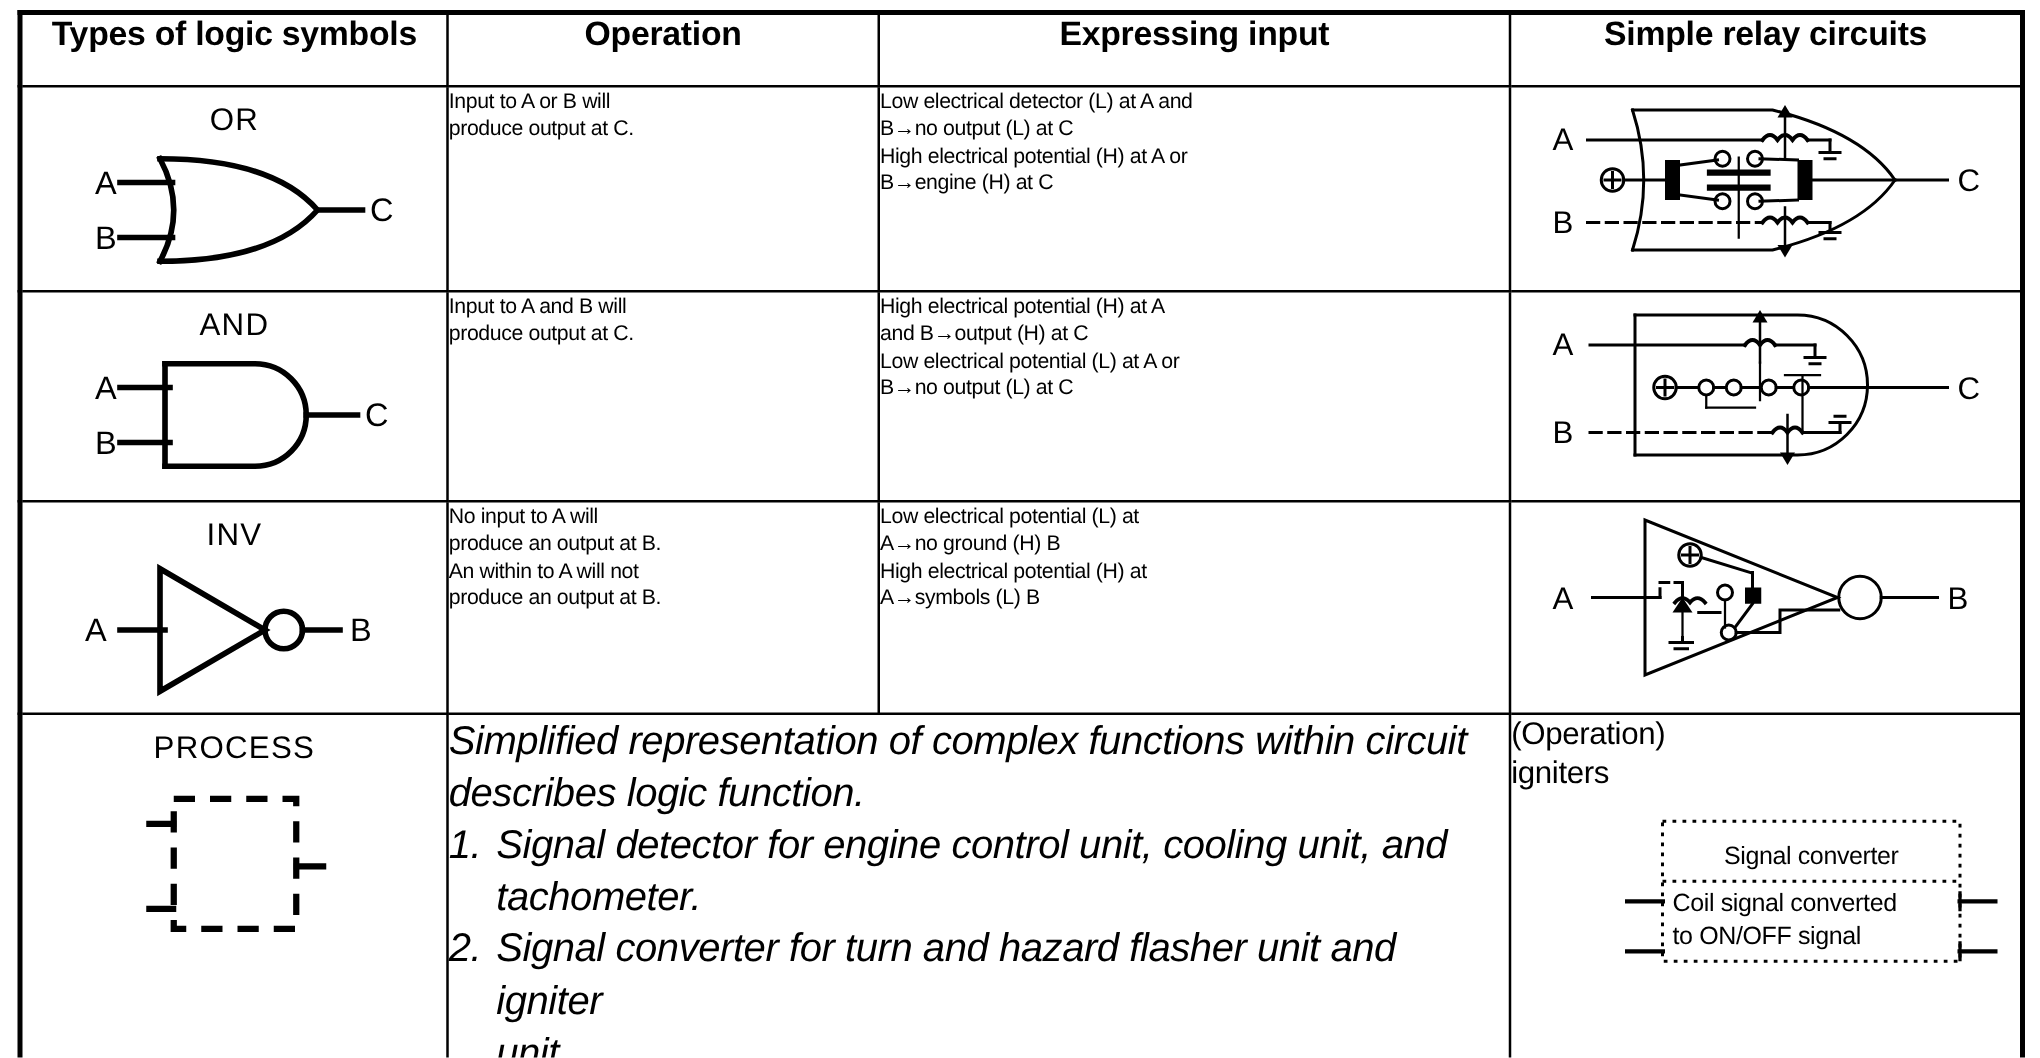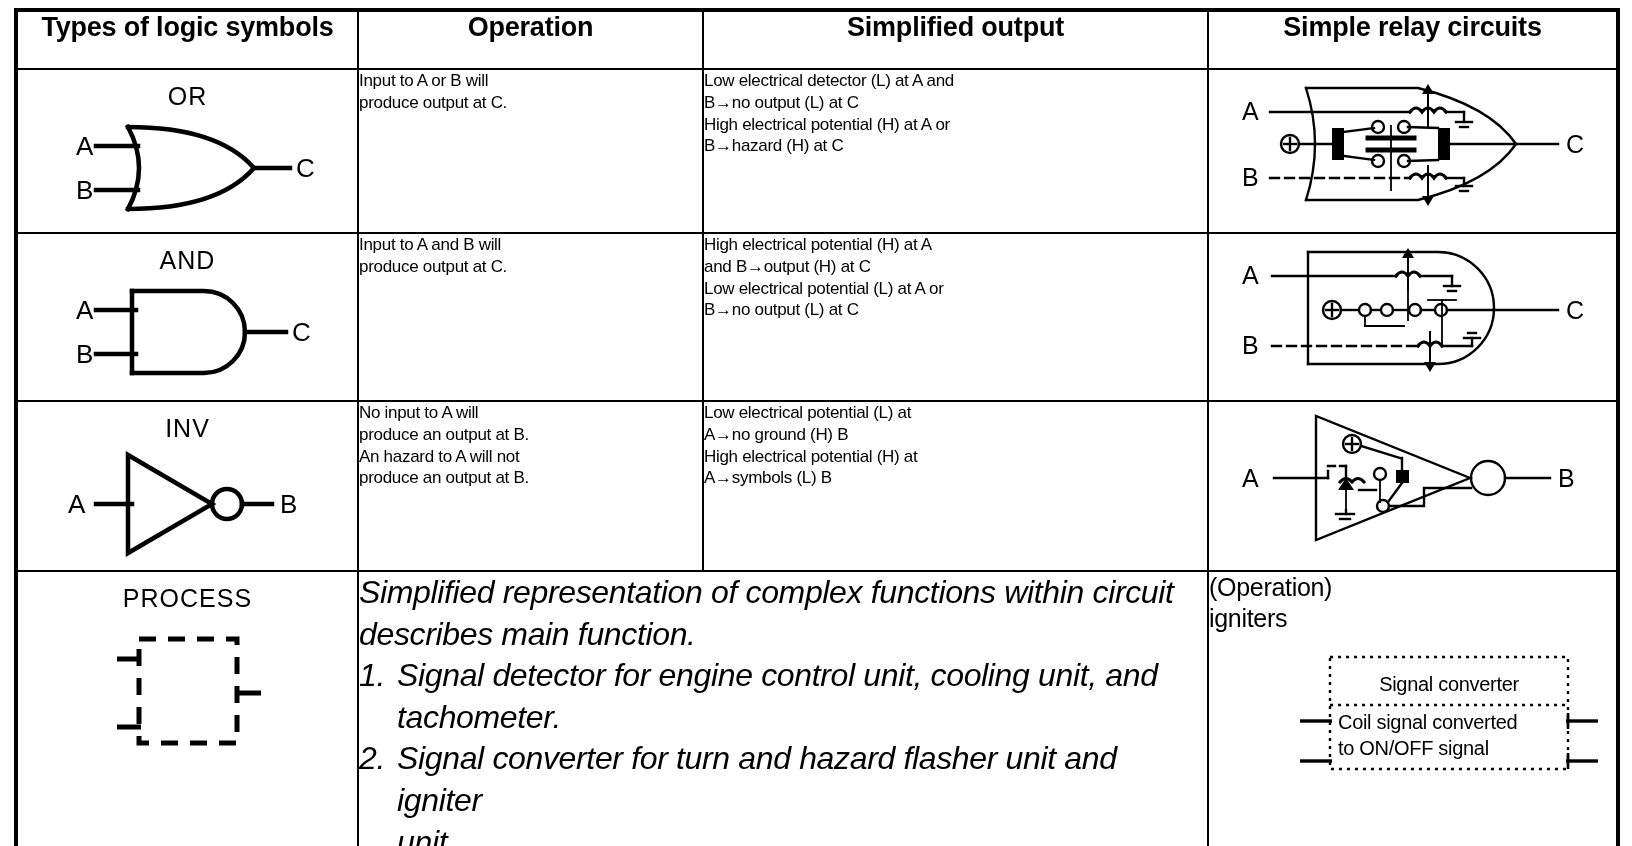--- a/index.html
+++ b/index.html
@@ -140,21 +140,21 @@
       <col class="c-sym">
       <col class="c-op">
       <col class="c-out">
       <col class="c-relay">
     </colgroup>
 
     <thead>
       <tr>
         <th>Types of logic symbols</th>
         <th>Operation</th>
-        <th>Simplified output</th>
+        <th>Expressing input</th>
         <th>Simple relay circuits</th>
       </tr>
     </thead>
 
     <tbody>
 
       <tr style="height:164px;">
         <td class="sym-cell">
           <span class="sym-name">OR</span>
           <div class="sym-art">
@@ -175,21 +175,21 @@
 
         <td class="text-cell">
           <div class="line">Input to A or B will</div>
           <div class="line">produce output at C.</div>
         </td>
 
         <td class="text-cell">
           <div class="line">Low electrical detector (L) at A and</div>
           <div class="line">B→no output (L) at C</div>
           <div class="line">High electrical potential (H) at A or</div>
-          <div class="line">B→hazard (H) at C</div>
+          <div class="line">B→engine (H) at C</div>
         </td>
 
         <td class="relay-cell">
           <div style="display:flex;justify-content:center;">
             <svg width="370" height="150" viewBox="0 0 370 150" aria-hidden="true">
               <g fill="none" stroke="#000" stroke-width="2.4" stroke-linecap="square">
 
                 <path d="M78,18 Q96,74 78,130"></path>
                 <path d="M78,18 L190,18 Q262,36 288,74 Q262,112 190,130 L78,130"></path>
 
@@ -347,21 +347,21 @@
               </g>
               <text x="10" y="68" font-family="Liberation Sans, sans-serif" font-size="26" fill="#000">A</text>
               <text x="222" y="68" font-family="Liberation Sans, sans-serif" font-size="26" fill="#000">B</text>
             </svg>
           </div>
         </td>
 
         <td class="text-cell">
           <div class="line">No input to A will</div>
           <div class="line">produce an output at B.</div>
-          <div class="line">An hazard to A will not</div>
+          <div class="line">An within to A will not</div>
           <div class="line">produce an output at B.</div>
         </td>
 
         <td class="text-cell">
           <div class="line">Low electrical potential (L) at</div>
           <div class="line">A→no ground (H) B</div>
           <div class="line">High electrical potential (H) at</div>
           <div class="line">A→symbols (L) B</div>
         </td>
 
@@ -419,21 +419,21 @@
                 <line x1="54" y1="100" x2="78" y2="100"></line>
                 <line x1="172" y1="66" x2="198" y2="66"></line>
               </g>
             </svg>
           </div>
         </td>
 
         <td class="process-text" colspan="2">
           <div class="proc-intro">
             <div class="line">Simplified representation of complex functions within circuit</div>
-            <div class="line">describes main function.</div>
+            <div class="line">describes logic function.</div>
           </div>
           <ol class="proc-list">
             <li>
               <span class="num">1.</span>
               <span class="line">Signal detector for engine control unit, cooling unit, and</span>
               <div class="line">tachometer.</div>
             </li>
             <li>
               <span class="num">2.</span>
               <span class="line">Signal converter for turn and hazard flasher unit and igniter</span>

